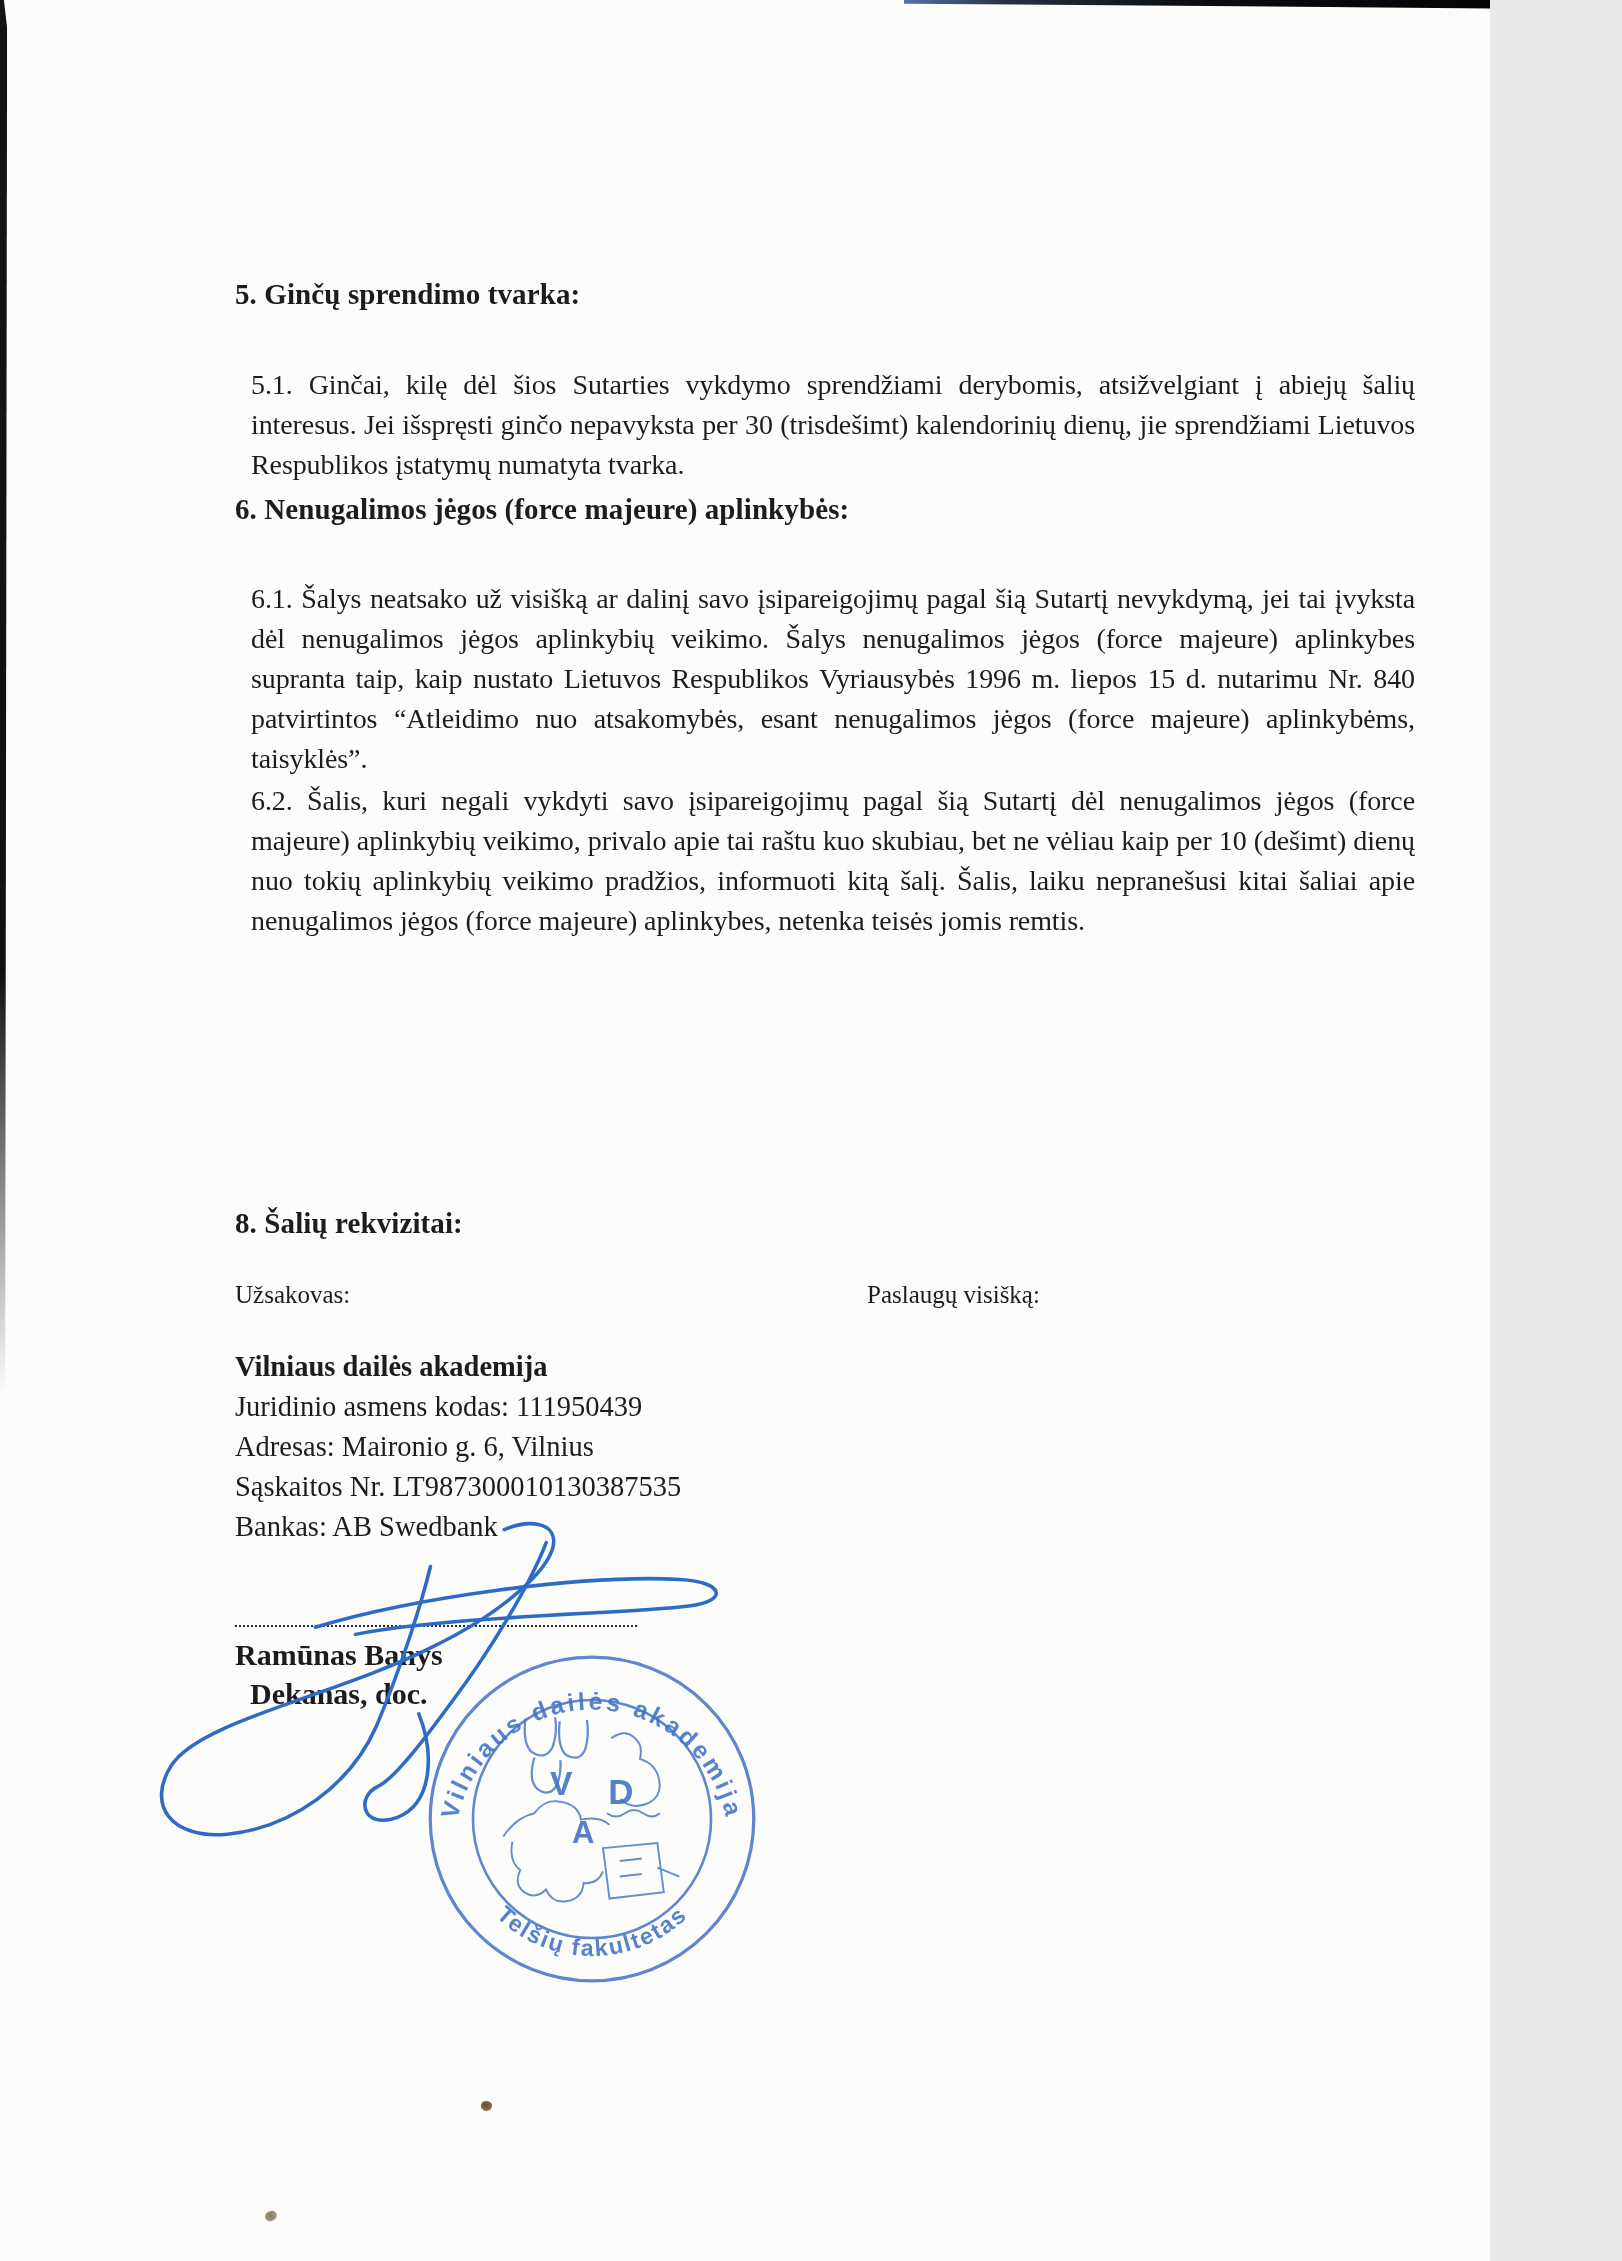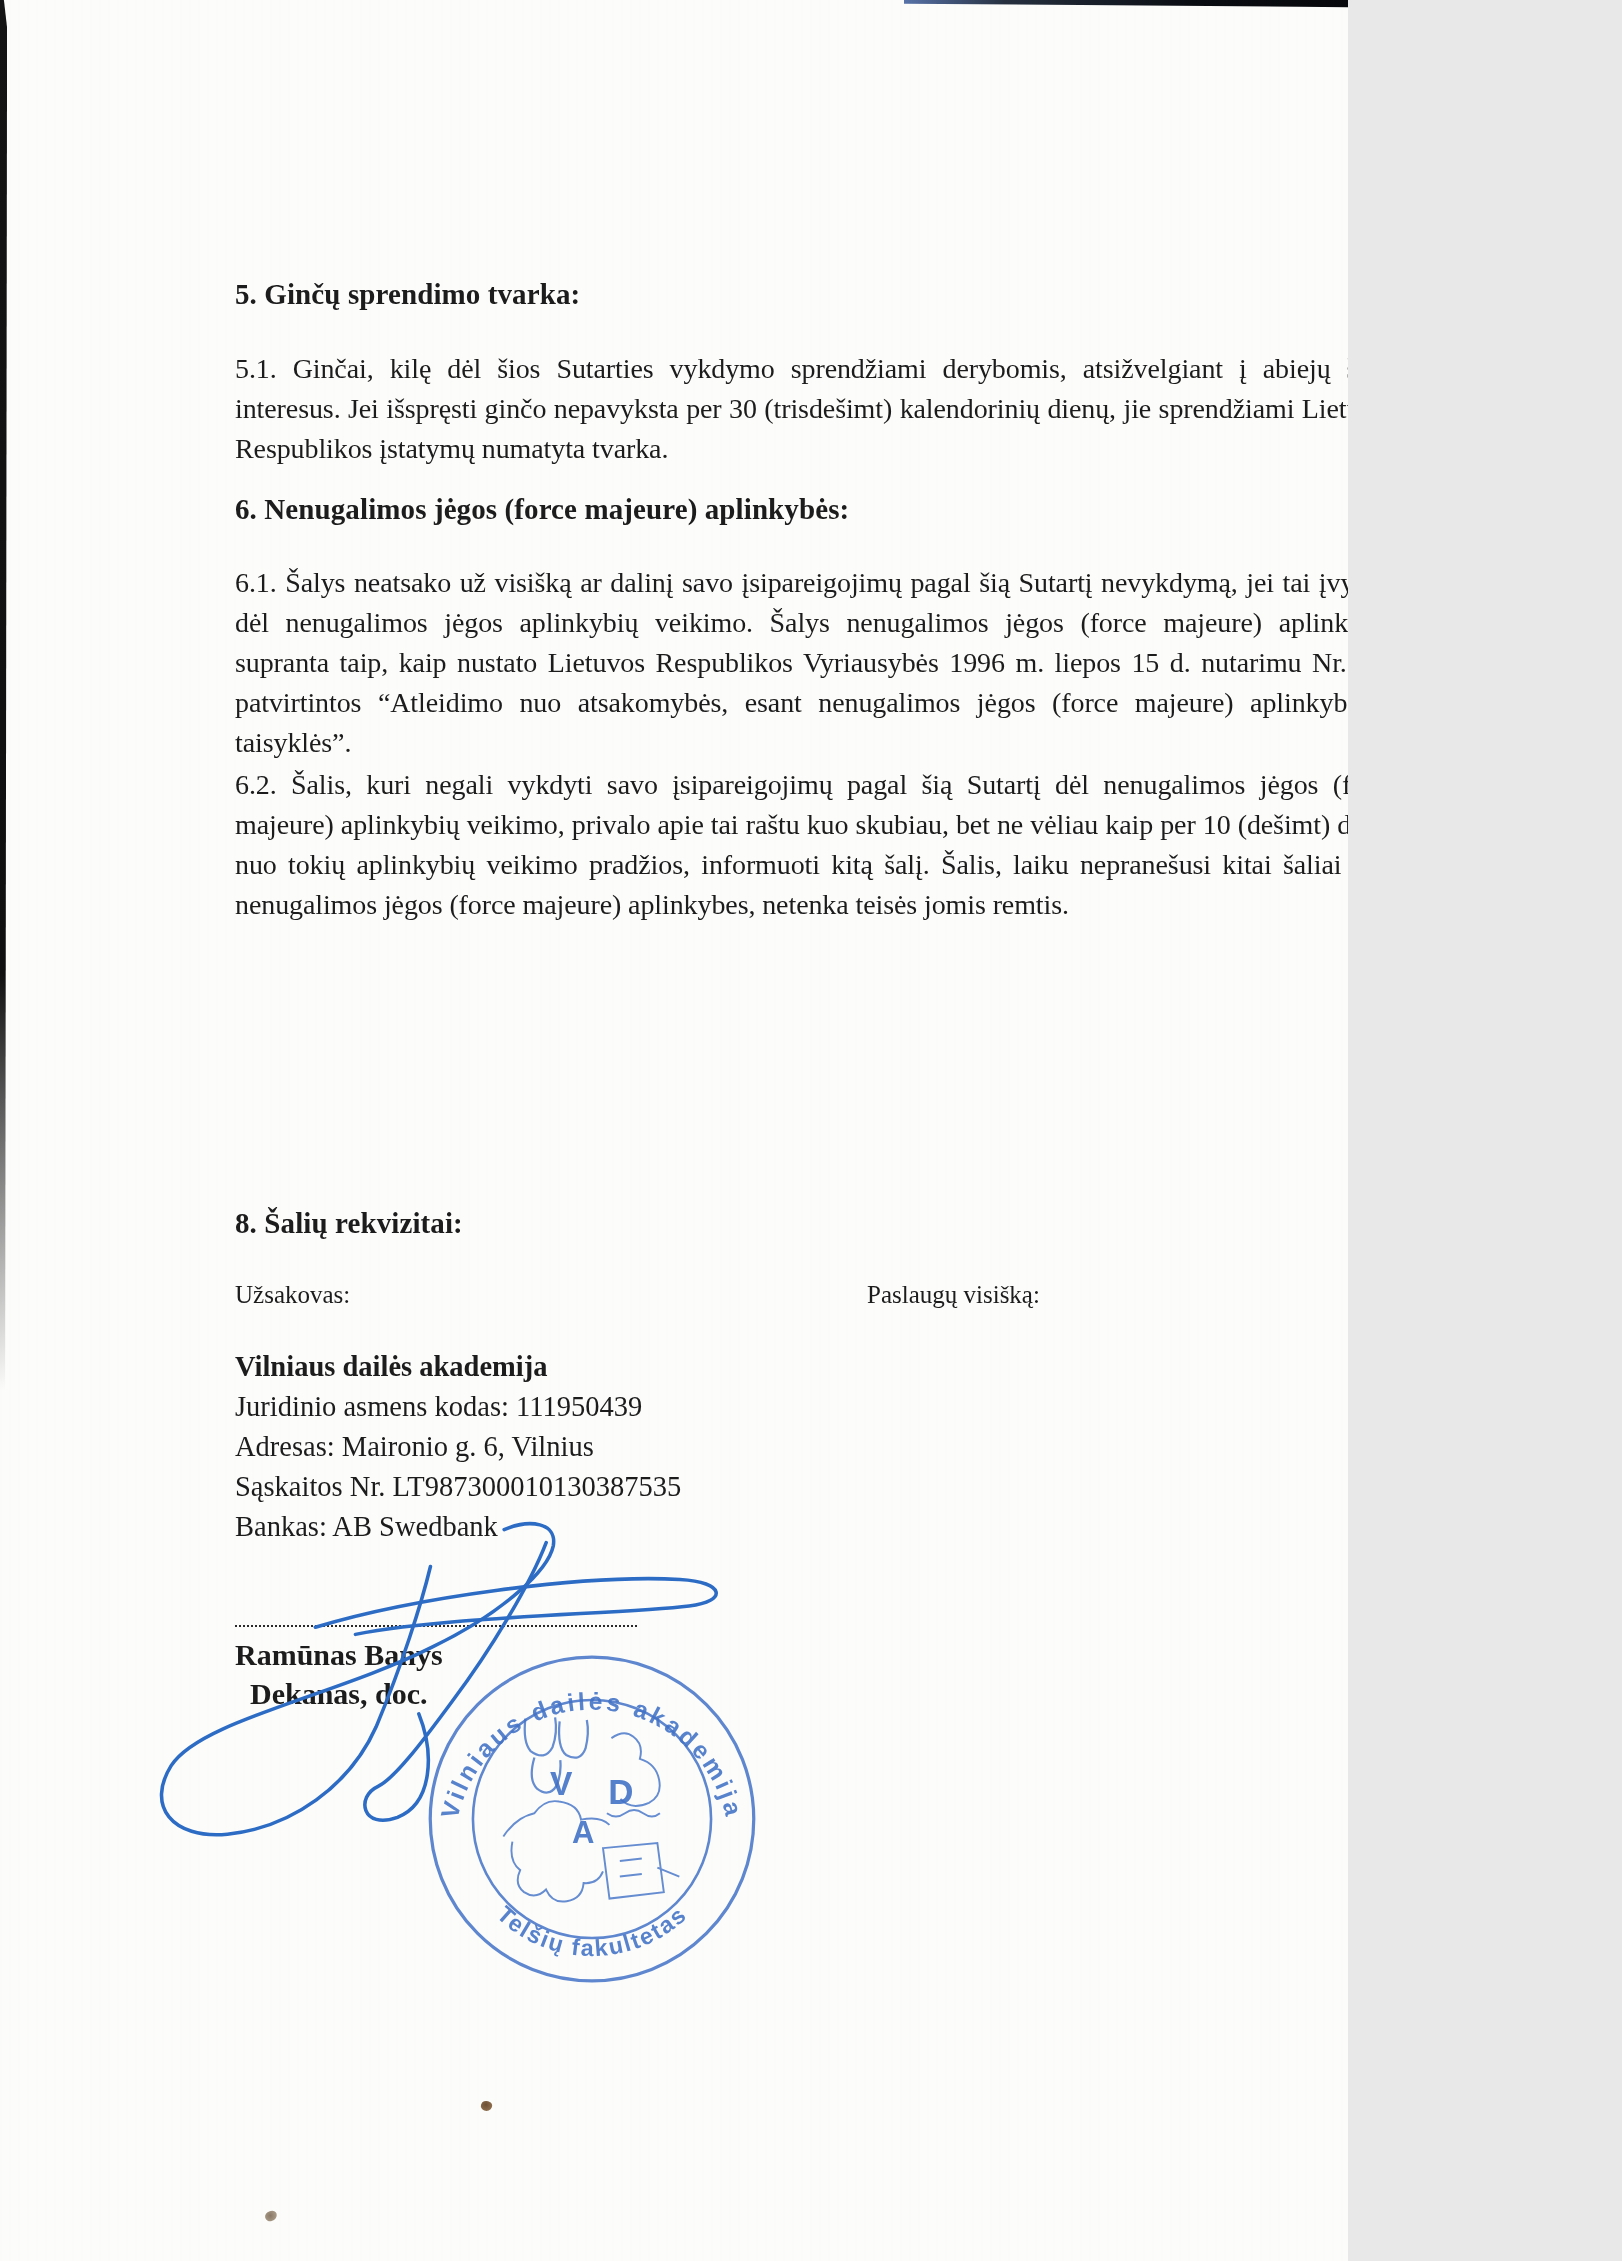--- a/index.html
+++ b/index.html
@@ -1,19 +1,19 @@
 <!DOCTYPE html>
 <html style="font-size:10.3px"><head>
 <meta charset="utf-8">
 <style>
   html,body{margin:0;padding:0;}
   body{background:#e8e8e8;}
   .page{
     position:relative;
-    width:1348px;height:2261px;
+    width:1490px;height:2261px;
     background:#fcfcfb;
     overflow:hidden;
     font-family:"Liberation Serif", serif;
     color:#1c1c1c;
   }
   
   .page::after{
     content:"";position:absolute;inset:0;pointer-events:none;
     background:repeating-linear-gradient(90deg, rgba(0,0,0,0.012) 0 1.9px, rgba(0,0,0,0) 1.9px 9px);
     opacity:.5;
@@ -24,21 +24,21 @@
     clip-path:polygon(0 0,100% 0,100% 100%,55% 70%,0 38%);
   }
   .artifact-left{
     position:absolute;left:0;top:0;width:7.1px;height:1391px;
     background:linear-gradient(to bottom, #141414 0%, #101010 70%, rgba(40,40,40,0) 100%);
     clip-path:polygon(0 0,55% 0,100% 2%,72% 100%,0 100%);
   }
   .txt{position:absolute;left:235px;width:1164px;}
   .heading{font-weight:bold;font-size:29px;letter-spacing:0.1px;}
   .para{
-    margin:0;font-size:28px;line-height:40px;letter-spacing:-0.1px;
+    margin:16px;font-size:28px;line-height:40px;letter-spacing:-0.1px;
     text-align:justify;
   }
   .para.tight{line-height:37px;}
   .partyrow{display:flex;font-size:25px;}
   .partyrow .customer{width:632px;}
   .req{font-size:28.5px;line-height:40px;}
   .req .name{font-weight:bold;}
   .sign-line{
     position:absolute;left:235px;top:1607px;width:402px;height:18px;
     border-bottom:2.6px dotted #2a2a2a;

